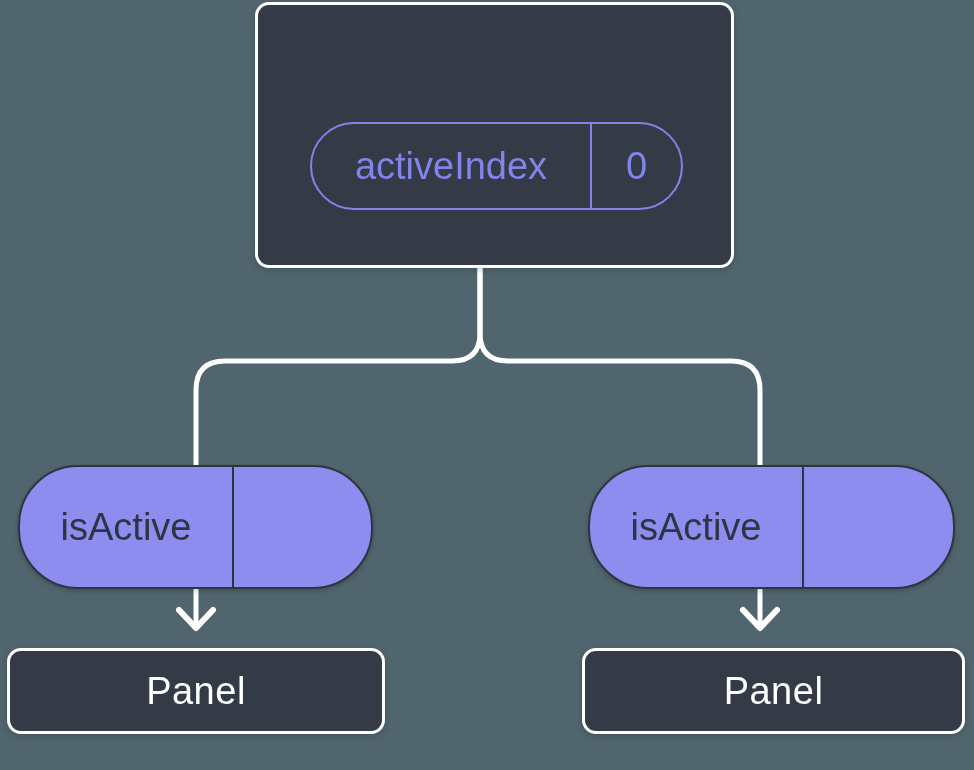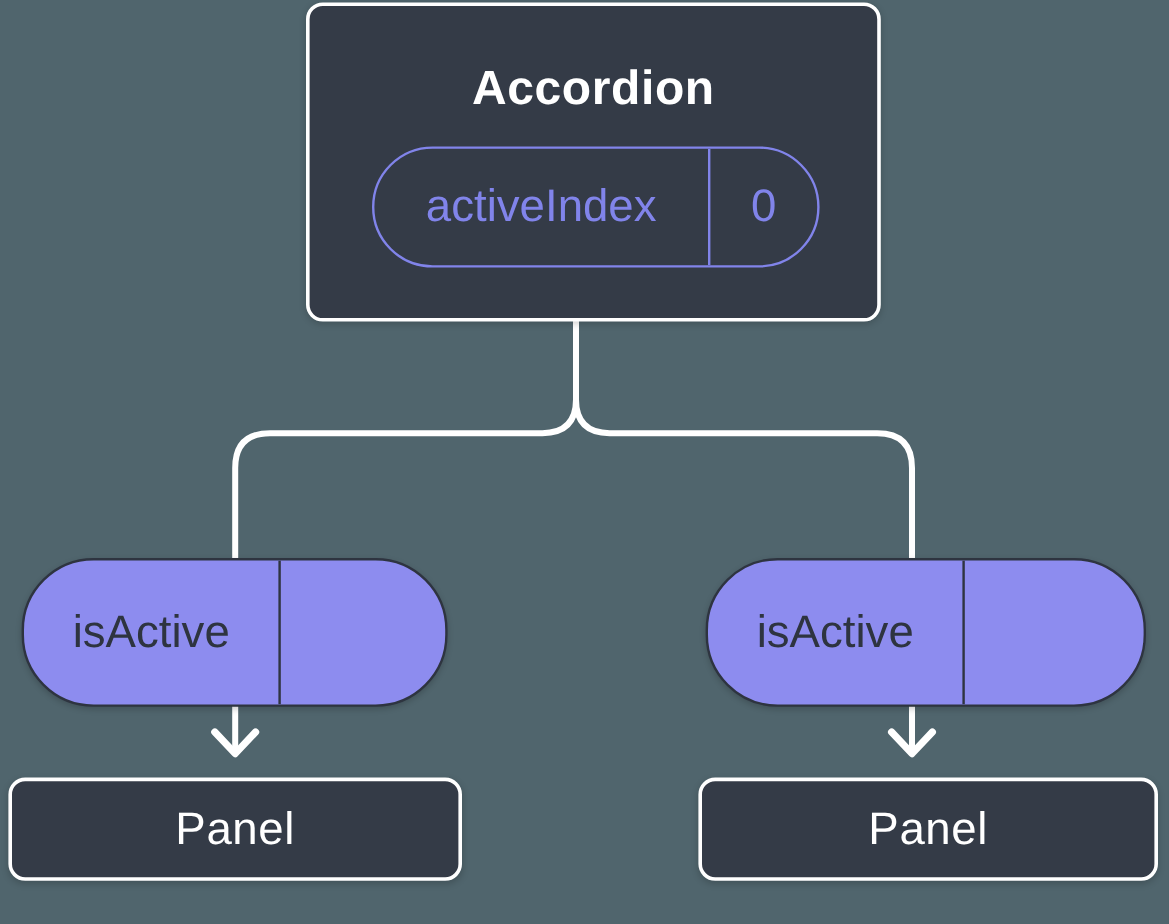--- a/index.html
+++ b/index.html
@@ -36,21 +36,21 @@
   }
 
   .pill{
     position:absolute;display:flex;align-items:stretch;
     border-radius:60px;overflow:hidden;z-index:3;
     font-size:38px;
   }
   .pill .cell{display:flex;align-items:center;justify-content:center;}
 
   .pill-outline{
-    left:52px;top:117px;width:373px;height:101px;
+    left:52px;top:117px;width:373px;height:88px;
     border:2.5px solid var(--purple-line);
     color:var(--purple-line);background:transparent;
   }
   .pill-outline .cell-name{width:280px;border-right:2.5px solid var(--purple-line);}
   .pill-outline .cell-value{flex:1;}
 
   .pill-solid{
     background:var(--purple);
     border:2.5px solid var(--ink);
     color:var(--ink);
@@ -76,21 +76,20 @@
 <div class="stage">
 
   <svg class="connectors" width="974" height="770" viewBox="0 0 974 770">
     <path class="branch" d="M480,264 L480,333 Q480,361 452,361 L225,361 Q196,361 196,390 L196,627"></path>
     <path class="branch" d="M480,264 L480,333 Q480,361 508,361 L731,361 Q760,361 760,390 L760,627"></path>
     <path class="head" d="M179,610 L196,628 L213,610"></path>
     <path class="head" d="M743,610 L760,628 L777,610"></path>
   </svg>
 
   <div class="node node-accordion">
-    <div class="node-title">Accordion</div>
     <div class="pill pill-outline">
       <div class="cell cell-name">activeIndex</div>
       <div class="cell cell-value">0</div>
     </div>
   </div>
 
   <div class="pill pill-solid pill-child-left">
     <div class="cell cell-name">isActive</div>
   </div>
 

